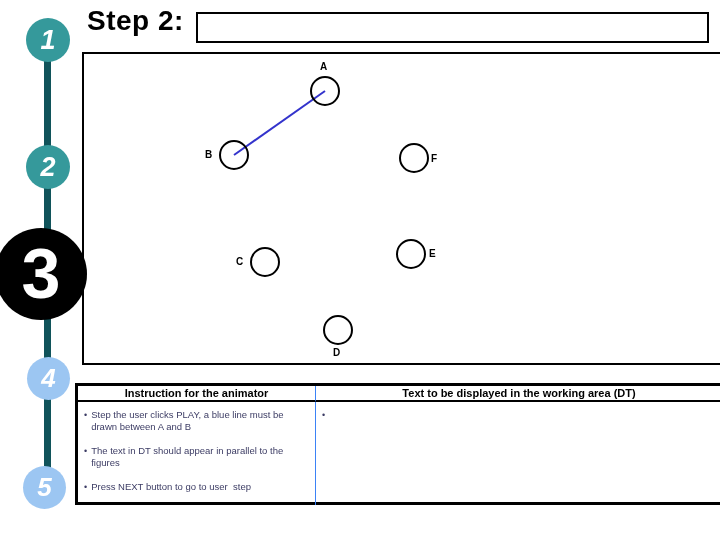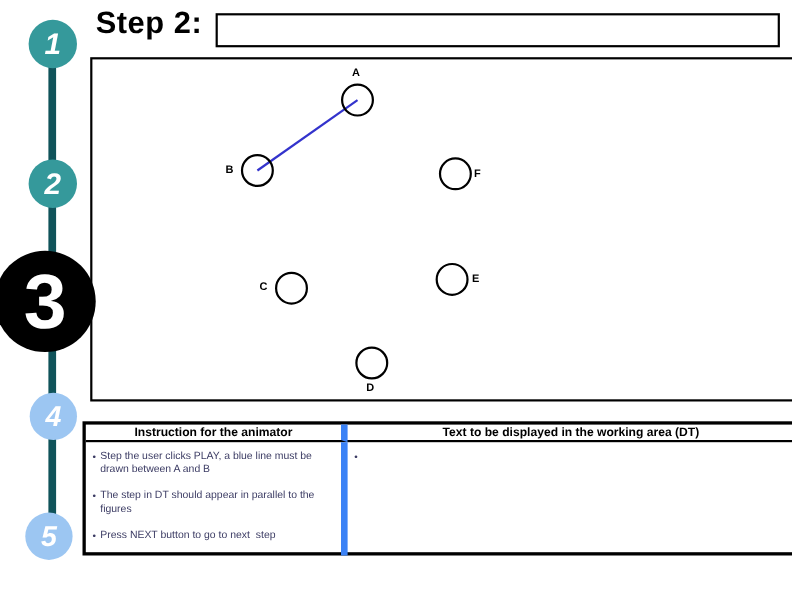--- a/index.html
+++ b/index.html
@@ -66,21 +66,21 @@
   .itable {
     position:absolute; left:75px; top:383px; width:650px; height:122px;
     border:3px solid #000; background:#fff; box-sizing:border-box;
     display:grid; grid-template-columns:238px 1fr; grid-template-rows:16px 1fr;
     z-index:1;
   }
   .th {
     font-size:11px; font-weight:bold; color:#000; text-align:center;
     border-bottom:2px solid #000; padding-top:1px; line-height:13px;
   }
-  .th.left, .td.left { border-right:6px solid #3b82f6; }
+  .th.left, .td.left { border-right:1px solid #3b82f6; }
   .td { padding:7px 4px 0 6px; color:#3c3c64; font-size:9.5px; line-height:1.25; }
   .bullet-item { display:flex; gap:4px; margin-bottom:12px; }
   .bullet-glyph { font-size:9px; line-height:12px; flex:0 0 auto; }
   .bullet-text { white-space:pre-wrap; }
 </style>
 </head>
 <body>
 
 <div class="slide">
 
@@ -116,25 +116,25 @@
     <div class="th left">Instruction for the animator</div>
     <div class="th">Text to be displayed in the working area (DT)</div>
 
     <div class="td left">
       <div class="bullet-item">
         <span class="bullet-glyph">•</span>
         <span class="bullet-text">Step the user clicks PLAY, a blue line must be drawn between A and B</span>
       </div>
       <div class="bullet-item">
         <span class="bullet-glyph">•</span>
-        <span class="bullet-text">The step in DT should appear in parallel to the figures</span>
+        <span class="bullet-text">The text in DT should appear in parallel to the figures</span>
       </div>
       <div class="bullet-item">
         <span class="bullet-glyph">•</span>
-        <span class="bullet-text">Press NEXT button to go to next  step</span>
+        <span class="bullet-text">Press NEXT button to go to user  step</span>
       </div>
     </div>
 
     <div class="td">
       <div class="bullet-item">
         <span class="bullet-glyph">•</span>
       </div>
     </div>
   </div>
 

